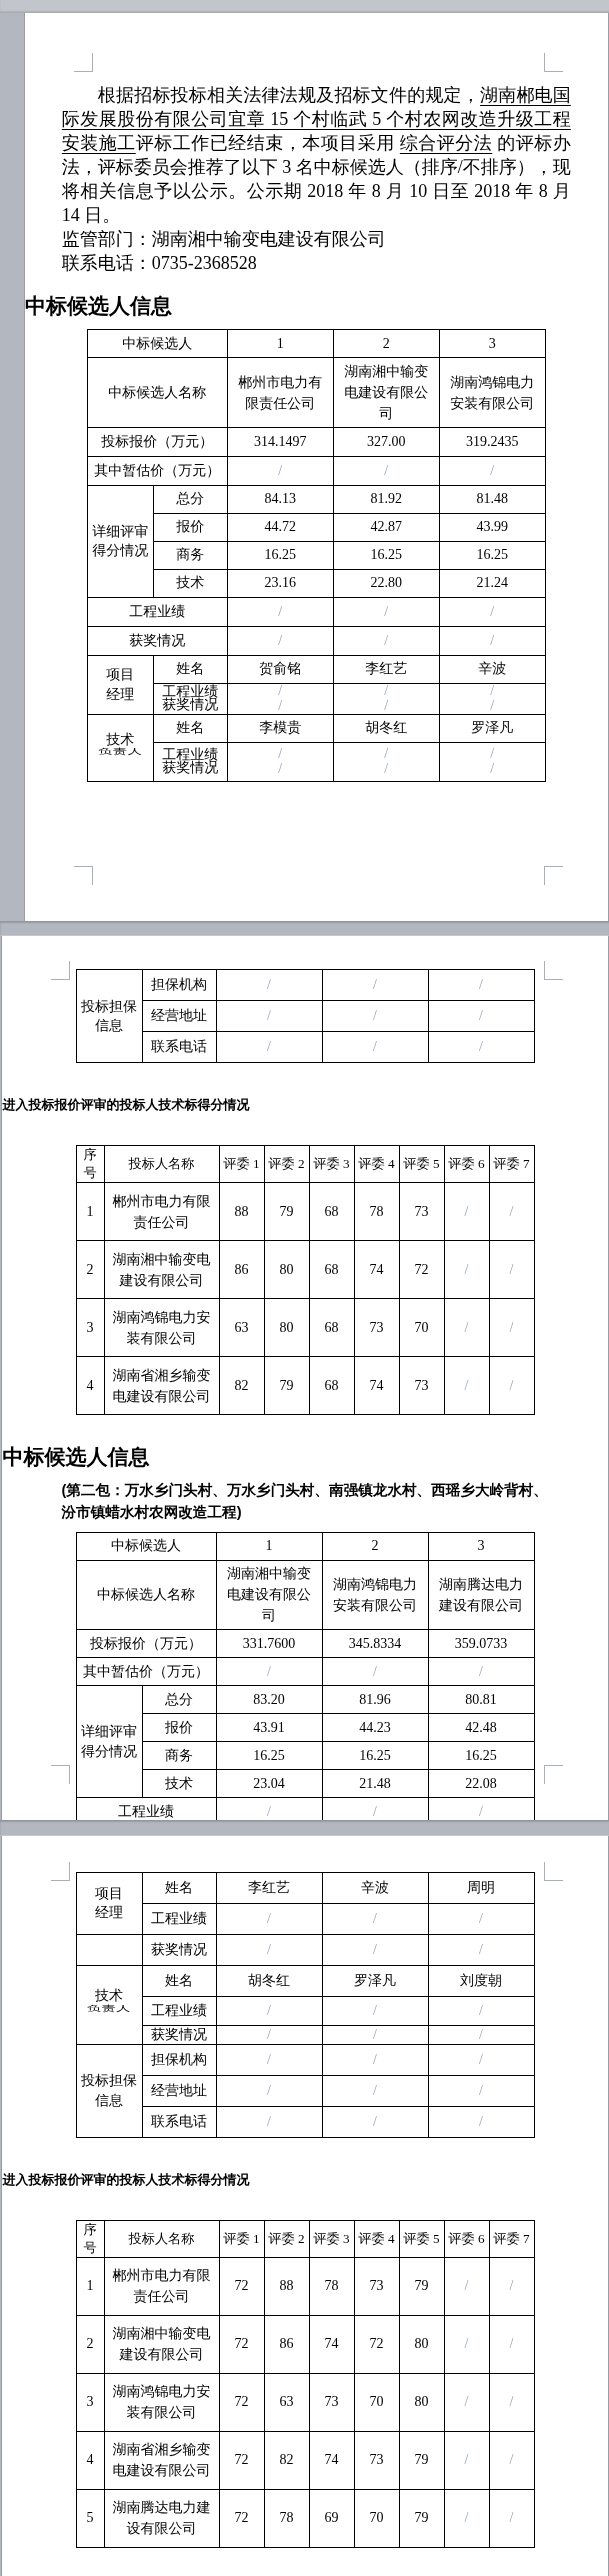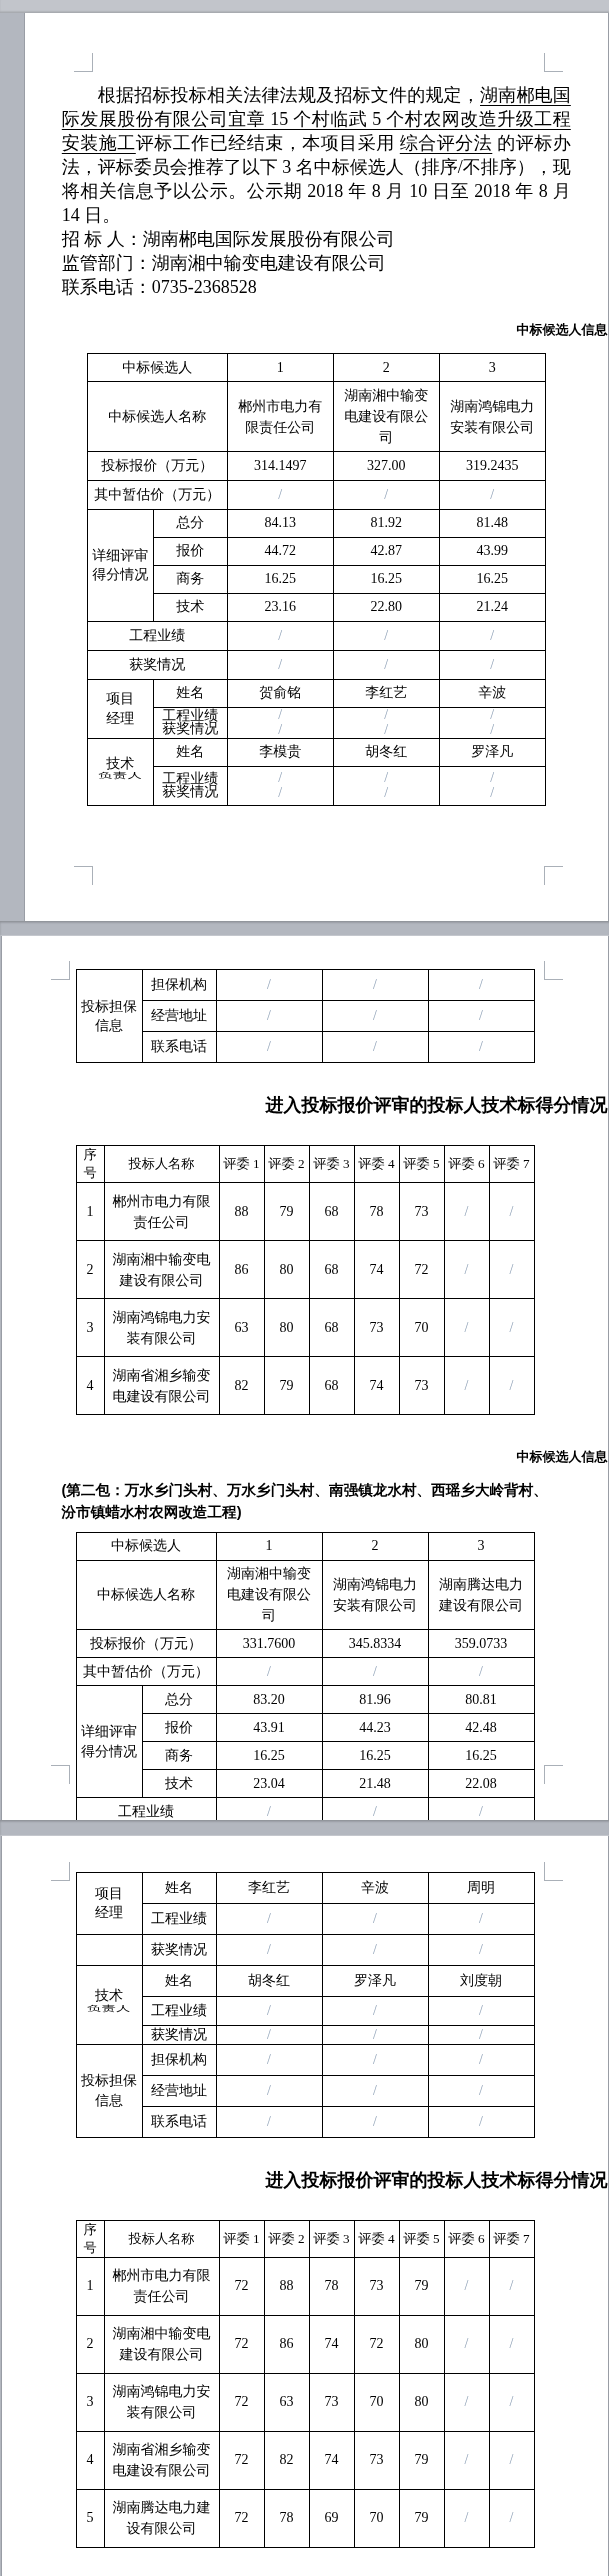--- a/index.html
+++ b/index.html
@@ -15,23 +15,23 @@
   .cm{position:absolute;width:18px;height:18px;border:0 solid #aab0b8;}
   .cm-tl{border-right-width:0.7px;border-bottom-width:0.7px;top:40px;left:49px;}
   .cm-tr{border-left-width:0.7px;border-bottom-width:0.7px;top:40px;right:45px;}
   .cm-bl{border-right-width:0.7px;border-top-width:0.7px;bottom:36px;left:49px;}
   .cm-br{border-left-width:0.7px;border-top-width:0.7px;bottom:36px;right:45px;}
   
   .body-text{width:509px;margin:0 auto;font-size:18px;line-height:24px;color:#000;text-align:justify;}
   .indent{text-indent:2em;}
   .u{text-decoration:underline;text-underline-offset:3.5px;}
   .contact{width:509px;margin:0 auto;font-size:18px;line-height:24px;color:#000;}
-  .h-title{margin:18px 0 0 0;text-align:right;font-family:"Liberation Sans","DejaVu Sans",sans-serif;font-weight:bold;font-size:13px;line-height:26.4px;color:#000;}
+  .h-title{margin:18px 0 0 0;text-align:left;font-family:"Liberation Sans","DejaVu Sans",sans-serif;font-weight:bold;font-size:21px;line-height:26.4px;color:#000;}
   .h-sub{width:487px;margin:9.7px auto 0 auto;font-family:"Liberation Sans","DejaVu Sans",sans-serif;font-weight:bold;font-size:14.6px;line-height:22px;color:#000;}
-  .h-score{margin:31px 0 0 0;text-align:right;font-family:"Liberation Sans","DejaVu Sans",sans-serif;font-weight:bold;font-size:18px;line-height:22px;color:#000;}
+  .h-score{margin:31px 0 0 0;text-align:left;font-family:"Liberation Sans","DejaVu Sans",sans-serif;font-weight:bold;font-size:13px;line-height:22px;color:#000;}
   
   table{border-collapse:collapse;table-layout:fixed;margin:9.7px auto 0 auto;width:459px;border:1.4px solid #000;}
   td{border:0.7px solid #000;text-align:center;vertical-align:middle;font-size:14px;color:#000;padding:0 2.1px;overflow:hidden;}
   .ct col.c-ol{width:66px;} .ct col.c-il{width:74px;}
   .ct col.c-v1{width:106px;} .ct col.c-v2{width:106px;} .ct col.c-v3{width:106px;}
   .st col.s-no{width:28px;} .st col.s-nm{width:115px;} .st col.s-j{width:45px;}
   .st td.jh{font-size:13.2px;padding:0 0.7px;}
   .name-cell{line-height:21px;padding:2.8px 4.2px;}
   .slash{color:#91a3b8;}
   .dslash div{line-height:14.6px;color:#91a3b8;}
@@ -48,21 +48,20 @@
 <div class="viewer">
   <div class="topband"></div>
 
   <div class="page p1" style="padding-top:70px;">
     <div class="cm cm-tl"></div>
     <div class="cm cm-tr"></div>
     <div class="cm cm-bl"></div>
     <div class="cm cm-br"></div>
 
     <p class="body-text indent" style="margin:0 auto;"><span>根据招标投标相关法律法规及招标文件的规定，</span><span class="u">湖南郴电国际发展股份有限公司宜章 15 个村临武 5 个村农网改造升级工程安装施工</span><span>评标工作已经结束，本项目采用 </span><span class="u">综合评分法</span><span> 的评标办法，评标委员会推荐了以下 3 名中标候选人（排序/不排序），现将相关信息予以公示。公示期 2018 年 8 月 10 日至 2018 年 8 月 14 日。</span></p>
-    <div class="contact">招  标  人：湖南郴电国际发展股份有限公司</div>
     <div class="contact">监管部门：湖南湘中输变电建设有限公司</div>
     <div class="contact">联系电话：0735-2368528</div>
 
     <h2 class="h-title">中标候选人信息</h2>
 
     <table class="ct">
       <colgroup>
           <col class="c-ol">
           <col class="c-il">
           <col class="c-v1">

